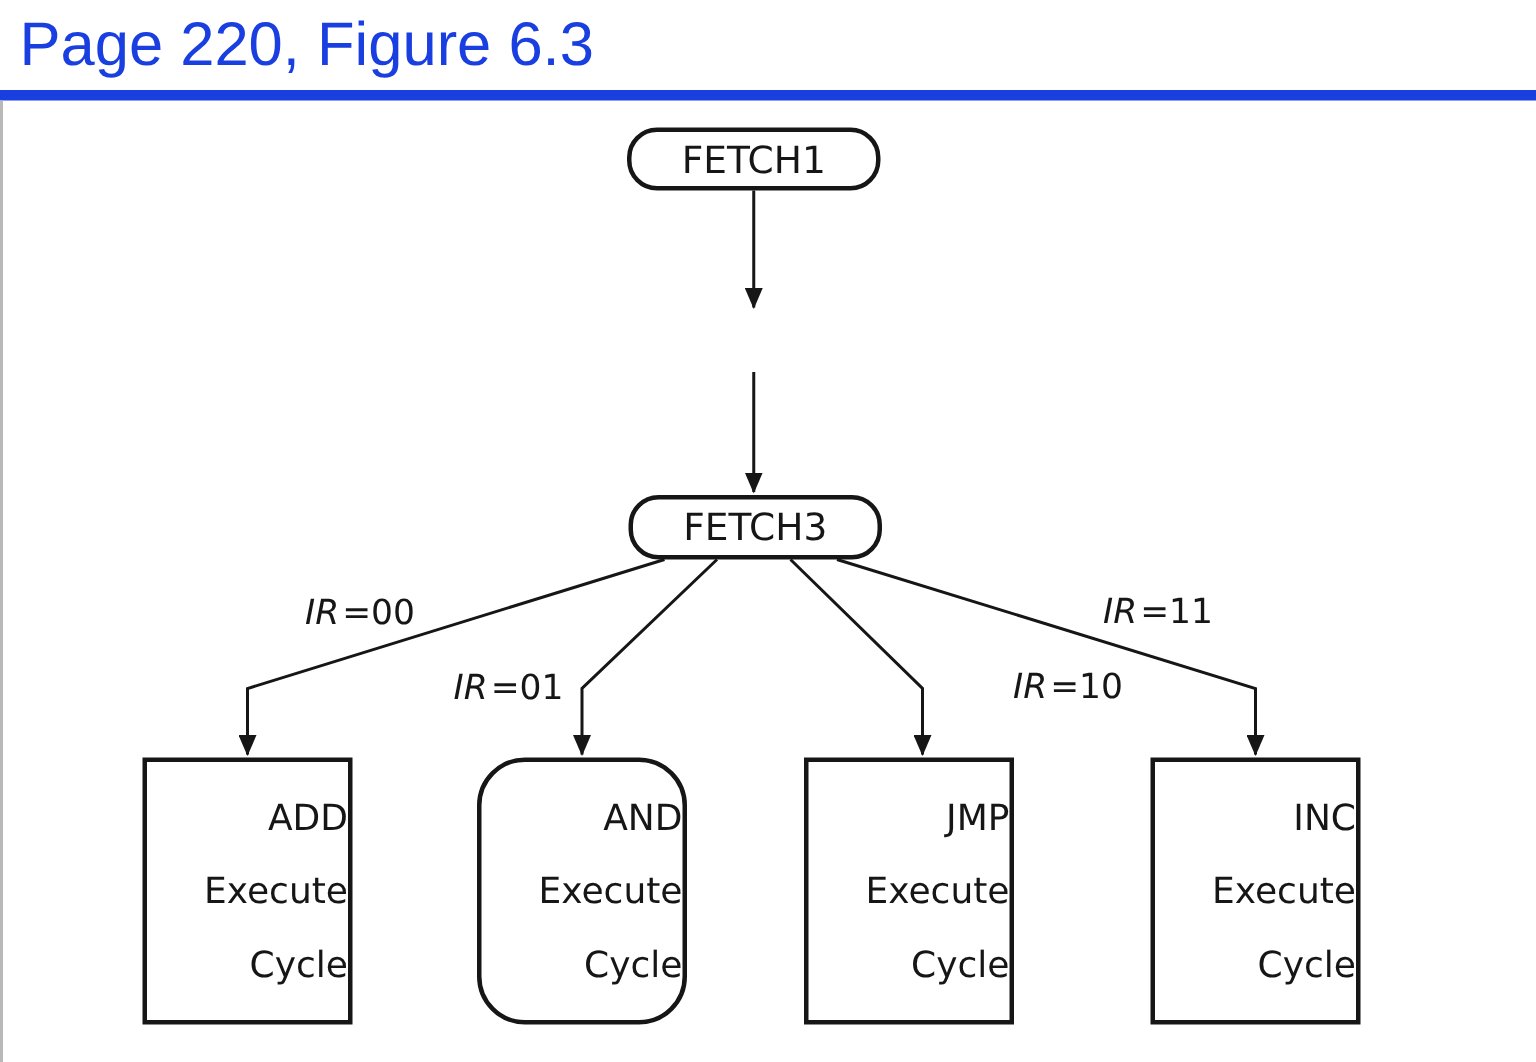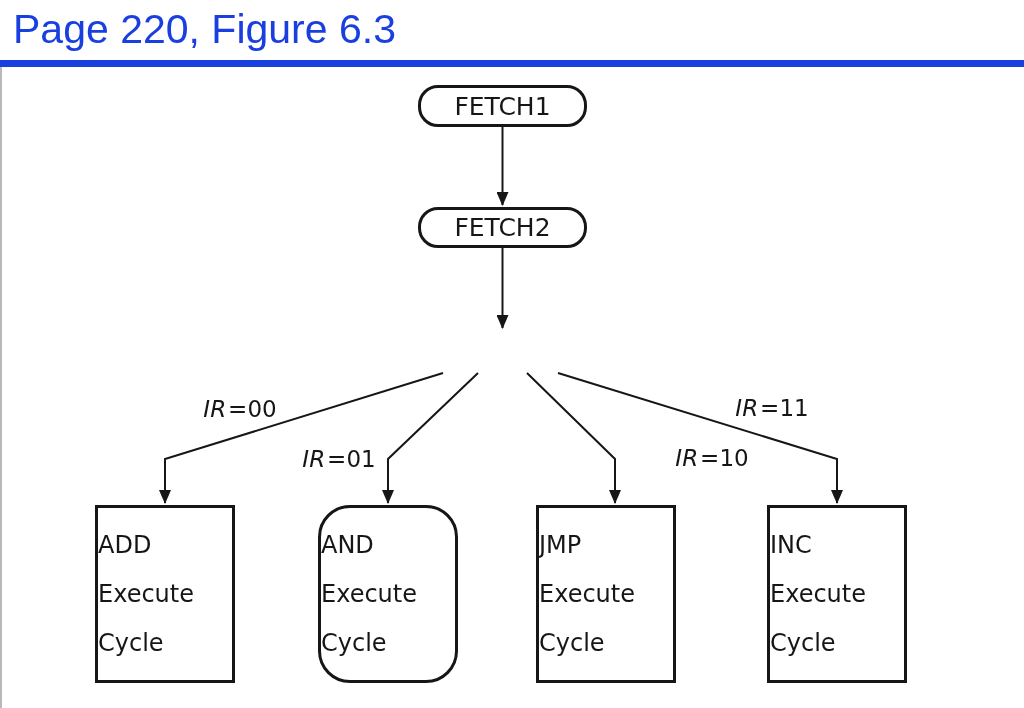--- a/index.html
+++ b/index.html
@@ -75,21 +75,21 @@
     position: absolute;
     top: 505px;
     width: 140px;
     height: 178px;
     border: 3px solid #161616;
     background: #ffffff;
     box-sizing: border-box;
     display: flex;
     flex-direction: column;
     justify-content: space-evenly;
-    align-items: flex-start;
+    align-items: flex-end;
     font-family: "DejaVu Sans", sans-serif;
     font-size: 24px;
     color: #161616;
     text-align: center;
   }
   #exec-add { left: 95px;  }
   #exec-and { left: 318px; border-radius: 32px; }
   #exec-jmp { left: 536px; }
   #exec-inc { left: 767px; }
   .exec-box span { display: block; line-height: 1; }
@@ -128,22 +128,22 @@
     <line x1="502.5" y1="248" x2="502.5" y2="328" stroke="#161616" stroke-width="2" marker-end="url(#arrow)"></line>
     <polyline points="443,373 165,459 165,503" fill="none" stroke="#161616" stroke-width="2" marker-end="url(#arrow)"></polyline>
     <polyline points="478,373 388,459 388,503" fill="none" stroke="#161616" stroke-width="2" marker-end="url(#arrow)"></polyline>
     <polyline points="527,373 615,459 615,503" fill="none" stroke="#161616" stroke-width="2" marker-end="url(#arrow)"></polyline>
     <polyline points="558,373 837,459 837,503" fill="none" stroke="#161616" stroke-width="2" marker-end="url(#arrow)"></polyline>
   </svg>
 
   <div id="fetch1" class="fetch-node">
     <span>FETCH1</span>
   </div>
-  <div id="fetch2" class="fetch-node">
-    <span>FETCH2</span>
+  <div id="fetch3" class="fetch-node">
+    <span>FETCH3</span>
   </div>
 
   <div id="ir-label-00" class="ir-label">
     <span class="ir-var">IR</span><span>=00</span>
   </div>
   <div id="ir-label-01" class="ir-label">
     <span class="ir-var">IR</span><span>=01</span>
   </div>
   <div id="ir-label-10" class="ir-label">
     <span class="ir-var">IR</span><span>=10</span>

